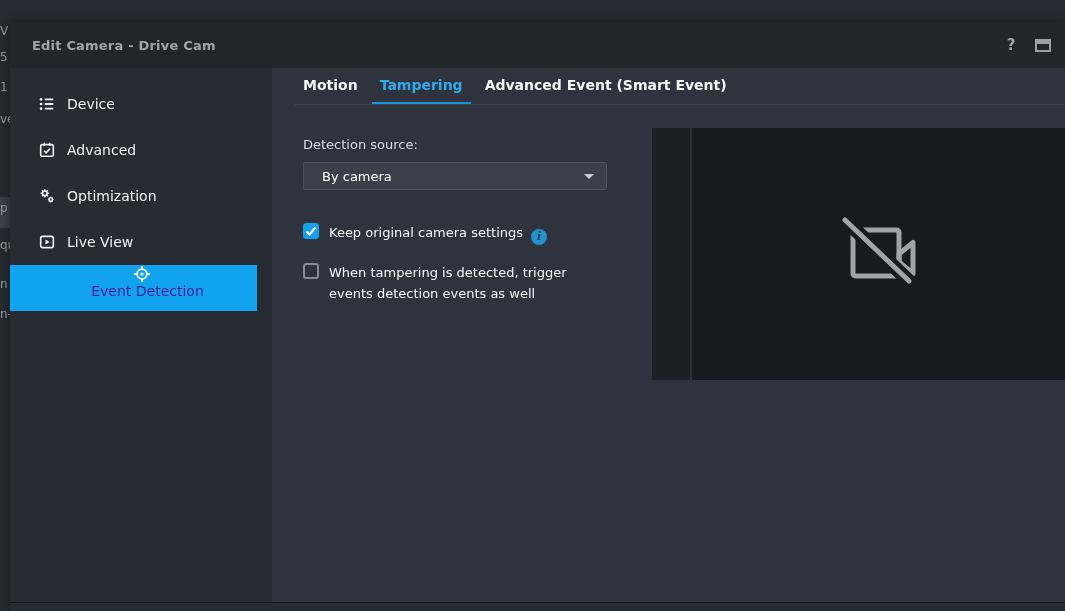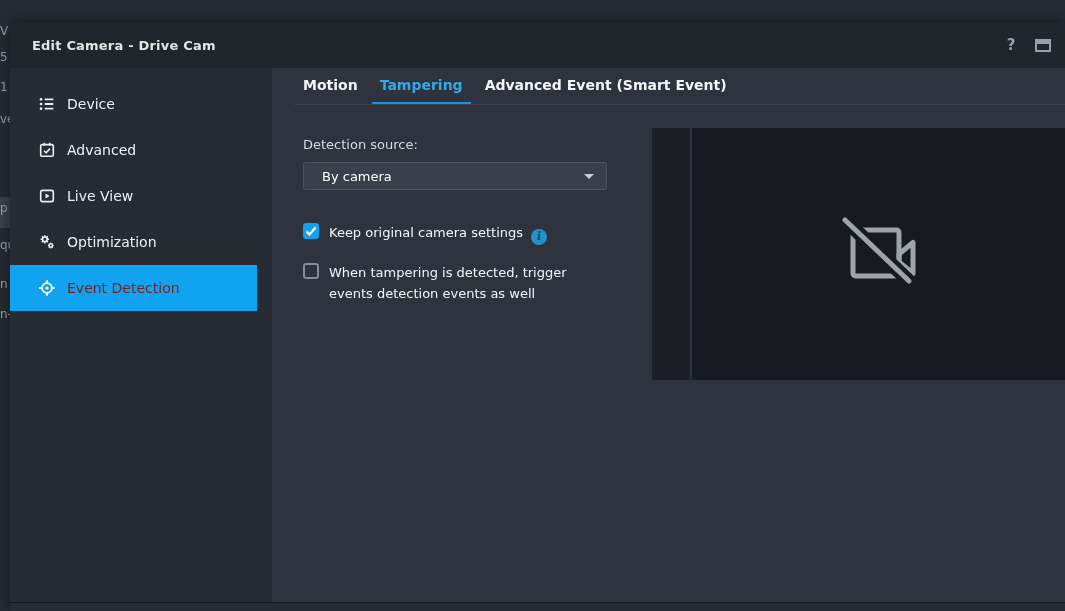--- a/index.html
+++ b/index.html
@@ -36,42 +36,42 @@
     z-index:2; overflow:hidden;
   }
   .titlebar {
     height:46px; flex:0 0 46px;
     background:#21252c;
     border-top-left-radius:4px;
     display:flex; align-items:center;
     padding:0 14px 0 22px;
   }
   .titlebar .title {
-    font-size:13px; font-weight:bold; color:#e5e5e5; letter-spacing:.2px;
+    font-size:13px; font-weight:bold; color:#a3a3a3; letter-spacing:.2px;
   }
   .titlebar .spacer { flex:1; }
   .help-btn {
     color:#9aa0a8; font-size:15px; font-weight:bold;
     width:24px; text-align:center; cursor:default; margin-right:12px;
   }
   .winmode-btn { width:16px; height:13px; display:block; }
 
   .dialog-body { flex:1; display:flex; min-height:0; }
 
   
   .sidebar {
     flex:0 0 262px; background:#272b33; padding-top:13px;
   }
   .side-item {
     height:46px; display:flex; align-items:center;
     padding-left:28px; margin-right:15px;
     color:#eef0f3; font-size:14px; cursor:pointer;
   }
   .side-item .ico { width:18px; height:18px; flex:0 0 18px; margin-right:11px; display:block; }
-  .side-item.active { background:#12a3f0; color:#7f1d1d; }
+  .side-item.active { background:#12a3f0; color:#4c1d95;flex-direction:column; }
 
   
   .main { flex:1; position:relative; background:#2e333d; min-width:0; }
   .tabs-row {
     position:relative; height:37px;
     display:flex; align-items:stretch; padding-left:23px;
   }
   .tabs-row .divider {
     position:absolute; left:23px; right:0; bottom:0; height:1px; background:#41474f;
   }
@@ -185,39 +185,39 @@
             <path d="M7 2v3.4 M13 2v3.4" stroke="#eef0f3" stroke-width="1.8" fill="none"></path>
             <path d="M6.7 10.8l2.3 2.3 4.3-4.6" stroke="#eef0f3" stroke-width="1.8" fill="none"></path>
           </svg>
         </span>
         <span>Advanced</span>
       </div>
 
       <div class="side-item">
         <span class="ico">
           <svg viewBox="0 0 20 20" width="18" height="18">
-            <rect x="3" y="3.8" width="14" height="12.5" rx="2" fill="none" stroke="#eef0f3" stroke-width="1.8"></rect>
-            <path d="M8.3 7.2L13 10l-4.7 2.8z" fill="#eef0f3"></path>
-          </svg>
-        </span>
-        <span>Live View</span>
-      </div>
-
-      <div class="side-item">
-        <span class="ico">
-          <svg viewBox="0 0 20 20" width="18" height="18">
             <g stroke="#eef0f3" fill="none">
               <circle cx="7.6" cy="7" r="2.6" stroke-width="1.8"></circle>
               <path d="M7.6 2.4v2 M7.6 9.6v2 M2.9 7h2 M10.3 7h2 M4.3 3.7l1.4 1.4 M9.5 8.9l1.4 1.4 M10.9 3.7L9.5 5.1 M5.7 8.9l-1.4 1.4" stroke-width="1.6"></path>
               <circle cx="14.2" cy="14" r="1.9" stroke-width="1.6"></circle>
               <path d="M14.2 10.8v1.5 M14.2 15.7v1.5 M11 14h1.5 M15.9 14h1.5 M12 11.8l1 1 M15.4 15.2l1 1 M16.4 11.8l-1 1 M13 15.2l-1 1" stroke-width="1.4"></path>
             </g>
           </svg>
         </span>
         <span>Optimization</span>
+      </div>
+
+      <div class="side-item">
+        <span class="ico">
+          <svg viewBox="0 0 20 20" width="18" height="18">
+            <rect x="3" y="3.8" width="14" height="12.5" rx="2" fill="none" stroke="#eef0f3" stroke-width="1.8"></rect>
+            <path d="M8.3 7.2L13 10l-4.7 2.8z" fill="#eef0f3"></path>
+          </svg>
+        </span>
+        <span>Live View</span>
       </div>
 
       <div class="side-item active">
         <span class="ico">
           <svg viewBox="0 0 20 20" width="18" height="18">
             <circle cx="10" cy="10" r="5.4" fill="none" stroke="#ffffff" stroke-width="2"></circle>
             <circle cx="10" cy="10" r="1.8" fill="#ffffff"></circle>
             <path d="M10 1.4V5 M10 15v3.6 M1.4 10H5 M15 10h3.6" stroke="#ffffff" stroke-width="2" fill="none"></path>
           </svg>
         </span>

